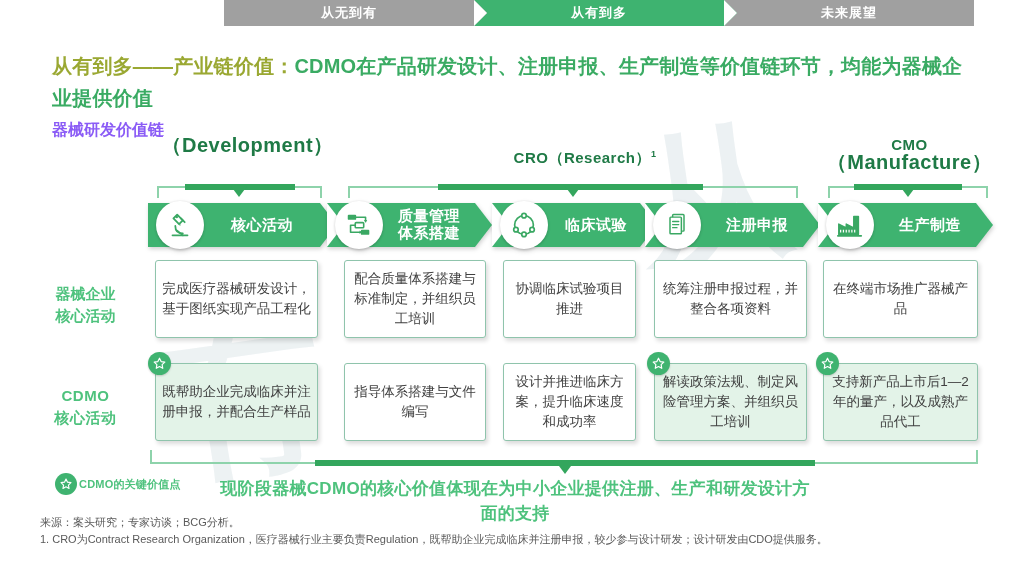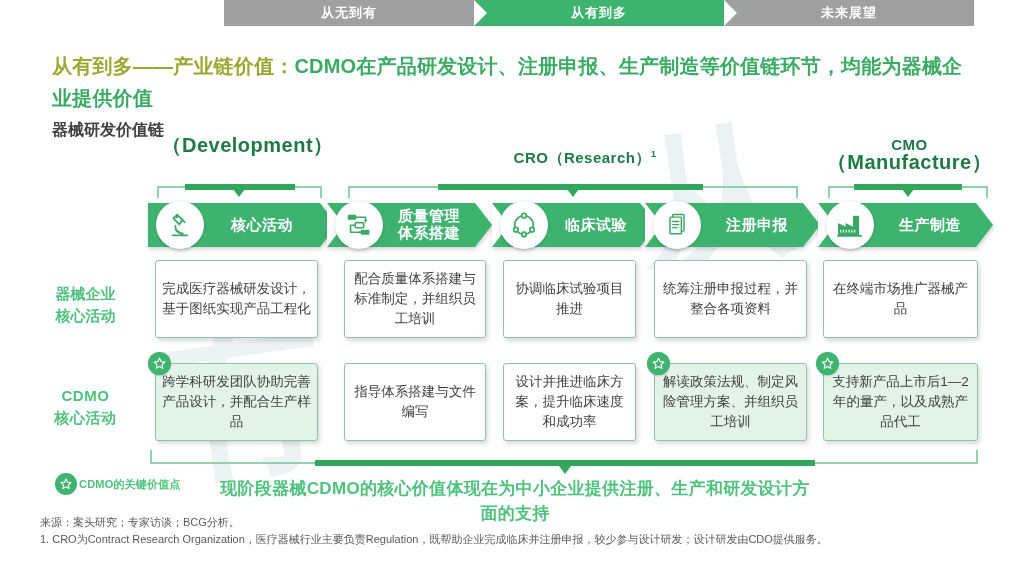--- a/index.html
+++ b/index.html
@@ -49,21 +49,21 @@
 
   
   .title{
     position:absolute;left:52px;top:50px;width:930px;
     font-size:20px;font-weight:700;line-height:32px;letter-spacing:.2px;
   }
   .title .seg-a{color:#9aa832;}
   .title .seg-b{color:#3aab63;}
   .subtitle{
     position:absolute;left:52px;top:120px;
-    font-size:16px;font-weight:700;color:#404040;
+    font-size:16px;font-weight:700;color:#8b5cf6;
   }
 
   
   .phase{position:absolute;text-align:center;color:#1f7a46;font-weight:700;}
   .phase .l1{font-size:15px;line-height:17px;letter-spacing:.5px;}
   .phase .l2{font-size:20px;line-height:18px;letter-spacing:.5px;}
   .phase sup{font-size:9px;vertical-align:super;font-weight:700;}
 
   
   .bracket{position:absolute;}
@@ -308,21 +308,21 @@
   <div class="rowlabel en" style="left:33px;top:385px;">
     <div>CDMO</div>
     <div>核心活动</div>
   </div>
 
   <div class="star" style="left:148px;top:352px;">
     <svg width="15" height="15" viewBox="0 0 24 24" fill="none" stroke="#ffffff" stroke-width="1.9" stroke-linejoin="round">
         <path d="M12 3.5 l2.6 5.4 5.9 .8 -4.3 4.1 1 5.9 -5.2 -2.8 -5.2 2.8 1 -5.9 -4.3 -4.1 5.9 -.8 Z"></path>
       </svg>
   </div>
-  <div class="box tinted" style="left:155px;top:363px;width:163px;height:78px;">跨学科研发团队协助完善产品设计，并配合生产样品</div>
+  <div class="box tinted" style="left:155px;top:363px;width:163px;height:78px;">既帮助企业完成临床并注册申报，并配合生产样品</div>
 
   <div class="box" style="left:503px;top:363px;width:133px;height:78px;">设计并推进临床方案，提升临床速度和成功率</div>
 
   <div class="box" style="left:344px;top:363px;width:142px;height:78px;">指导体系搭建与文件编写</div>
 
   <div class="star" style="left:647px;top:352px;">
     <svg width="15" height="15" viewBox="0 0 24 24" fill="none" stroke="#ffffff" stroke-width="1.9" stroke-linejoin="round">
         <path d="M12 3.5 l2.6 5.4 5.9 .8 -4.3 4.1 1 5.9 -5.2 -2.8 -5.2 2.8 1 -5.9 -4.3 -4.1 5.9 -.8 Z"></path>
       </svg>
   </div>

